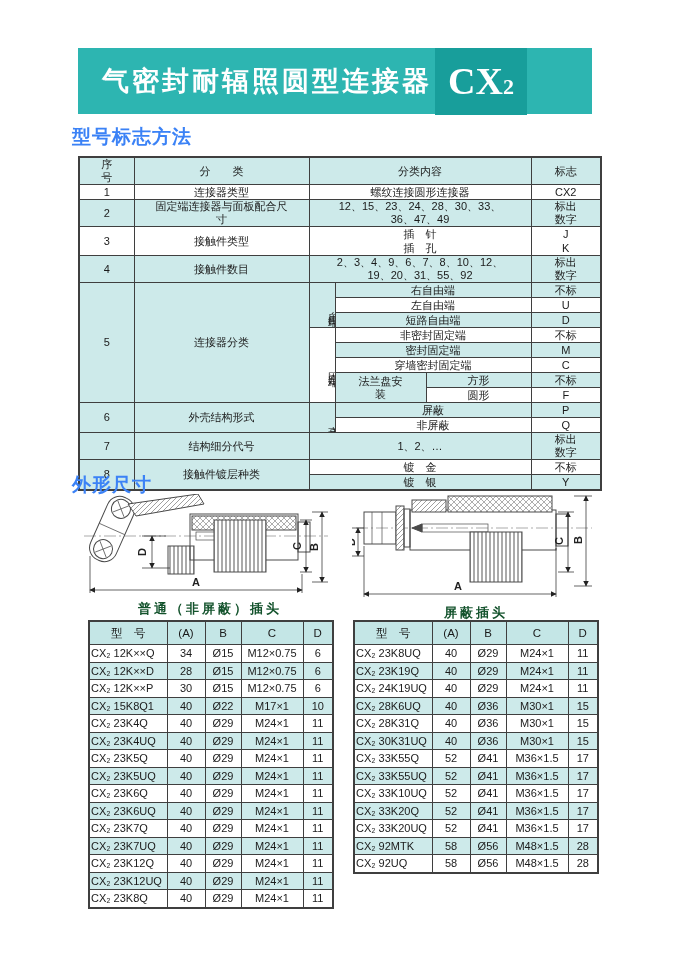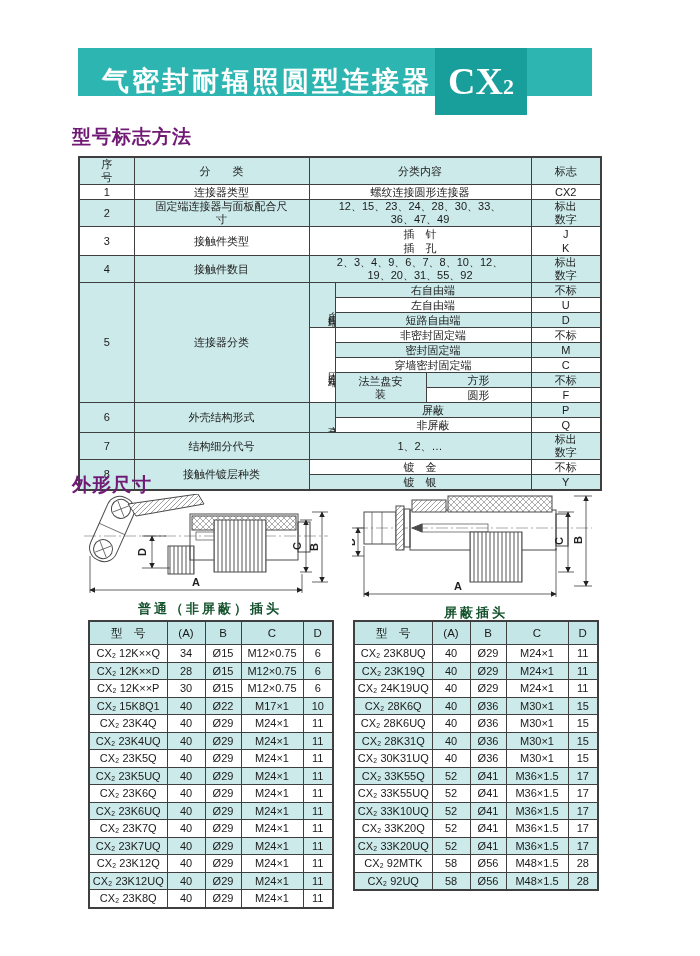--- a/index.html
+++ b/index.html
@@ -2,34 +2,34 @@
 <html><head>
 <meta charset="utf-8">
 <style>
   html,body { margin:0; padding:0; background:#ffffff; }
   .page {
     position:relative; width:700px; height:956px; background:#ffffff;
     font-family:"Liberation Sans", sans-serif; color:#1a1a1a; overflow:hidden;
   }
 
   
-  .banner { position:absolute; left:78px; top:48px; width:514px; height:48px; background:#2db5b1; }
+  .banner { position:absolute; left:78px; top:48px; width:514px; height:66px; background:#2db5b1; }
   .banner-title {
     position:absolute; left:24px; top:0; height:67px; line-height:67px;
     color:#ffffff; font-size:27px; font-weight:bold; letter-spacing:3px; white-space:nowrap;
   }
   .cx-box {
     position:absolute; left:357px; top:0; width:92px; height:67px; background:#189e9b;
     color:#ffffff; text-align:center; line-height:67px;
     font-family:"Liberation Serif", serif; font-size:38px; font-weight:bold;
   }
   .cx-box .sub { font-size:22px; }
 
   
-  .sec-title { position:absolute; left:72px; font-size:19px; font-weight:bold; letter-spacing:1px; color:#701a75; }
+  .sec-title { position:absolute; left:72px; font-size:19px; font-weight:bold; letter-spacing:1px; color:#3b82f6; }
   .sec-title.t1 { top:124px; }
   .sec-title.t2 { top:472px; }
 
   
   .mt {
     position:absolute; left:78px; top:156px; width:522px;
     border-collapse:collapse; table-layout:fixed; border:2px solid #3f3f3f;
   }
   .mt th, .mt td {
     border:1px solid #3f3f3f; font-size:11px; font-weight:normal;
@@ -55,21 +55,21 @@
   .dt.tleft  { left:88px; }
   .dt.tright { left:353px; }
   .dt th {
     background:#c4e6e6; border:1px solid #3f3f3f; height:20px;
     font-size:11.5px; font-weight:normal; text-align:center;
   }
   .dt td {
     border:1px solid #3f3f3f; height:16.5px; font-size:11px;
     text-align:center; padding:0 1px; background:#ffffff;
   }
-  .dt td.mod { text-align:center; }
+  .dt td.mod { text-align:left; }
   .dt tbody tr:nth-child(even) td { background:#cdeaea; }
 
   svg text { font-family:"Liberation Sans", sans-serif; font-size:11px; font-weight:bold; fill:#222; }
 </style>
 </head>
 <body>
 
 <div class="page">
 
   <div class="banner">
@@ -467,27 +467,20 @@
         <td>11</td>
       </tr>
         <tr>
         <td class="mod">CX₂ 24K19UQ</td>
         <td>40</td>
         <td>Ø29</td>
         <td>M24×1</td>
         <td>11</td>
       </tr>
         <tr>
-        <td class="mod">CX₂ 28K6Q</td>
-        <td>40</td>
-        <td>Ø36</td>
-        <td>M30×1</td>
-        <td>15</td>
-      </tr>
-        <tr>
         <td class="mod">CX₂ 28K6UQ</td>
         <td>40</td>
         <td>Ø36</td>
         <td>M30×1</td>
         <td>15</td>
       </tr>
         <tr>
         <td class="mod">CX₂ 28K31Q</td>
         <td>40</td>
         <td>Ø36</td>

